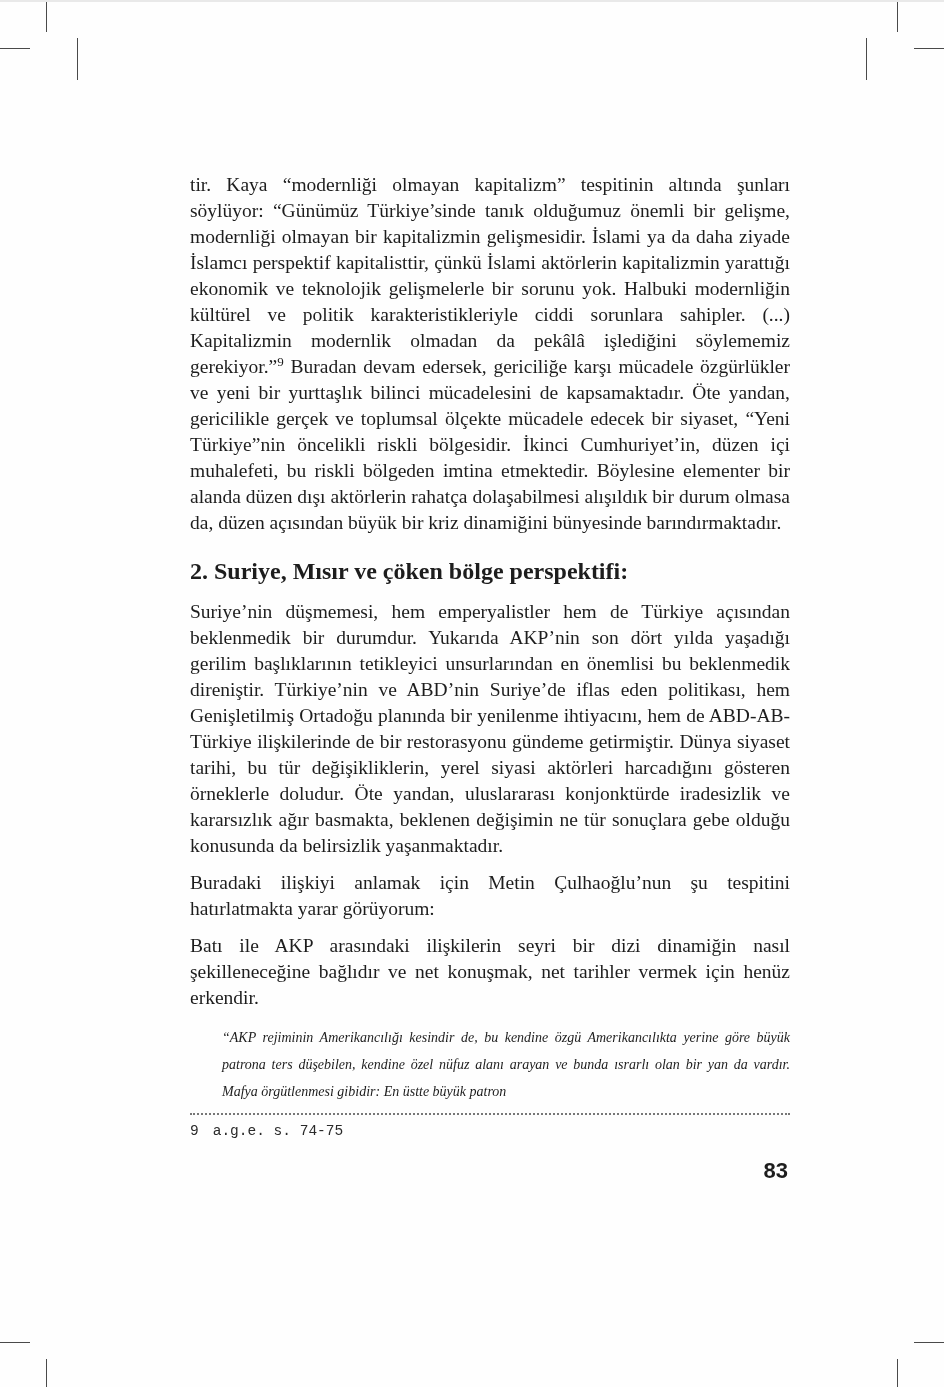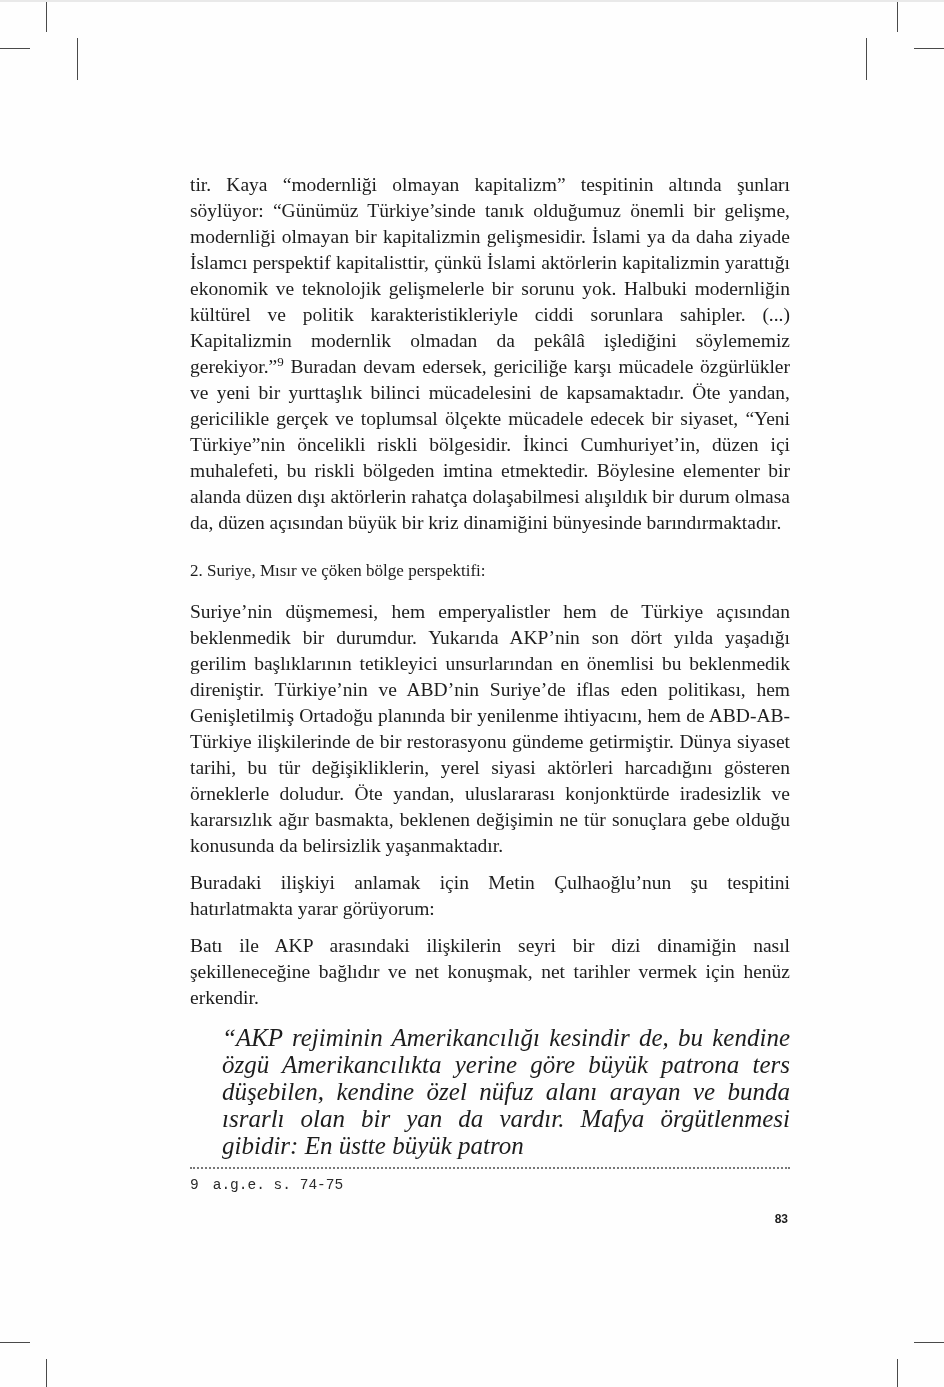--- a/index.html
+++ b/index.html
@@ -45,27 +45,27 @@
     line-height: 26px;
     text-align: justify;
     margin: 0 0 11px 0;
   }
   sup.fnref {
     font-size: 13px;
     line-height: 0;
     vertical-align: super;
   }
   h2.heading {
-    font-size: 17px;
+    font-size: 24px;
     line-height: 26px;
-    font-weight: normal;
+    font-weight: bold;
     margin: 22px 0 15px 0;
   }
   p.quote {
-    font-size: 25px;
+    font-size: 14px;
     line-height: 27px;
     font-style: italic;
     text-align: justify;
     margin: 13px 0 0 32px;
   }
   .footnote-rule {
     margin-top: 8px;
     height: 0;
     border-top: 2px dotted #777;
   }
@@ -74,21 +74,21 @@
     font-family: Liberation Mono, monospace;
     font-size: 14.5px;
     line-height: 18px;
     color: #2a2a2a;
   }
   .footnote .marker { margin-right: 14px; }
   .page-number {
     margin-top: 18px;
     text-align: right;
     font-family: "Liberation Sans", sans-serif;
-    font-size: 12px;
+    font-size: 22px;
     font-weight: bold;
     color: #1d1d1d;
     padding-right: 2px;
   }
 </style>
 </head>
 <body>
 
 <div class="sheet">
 

